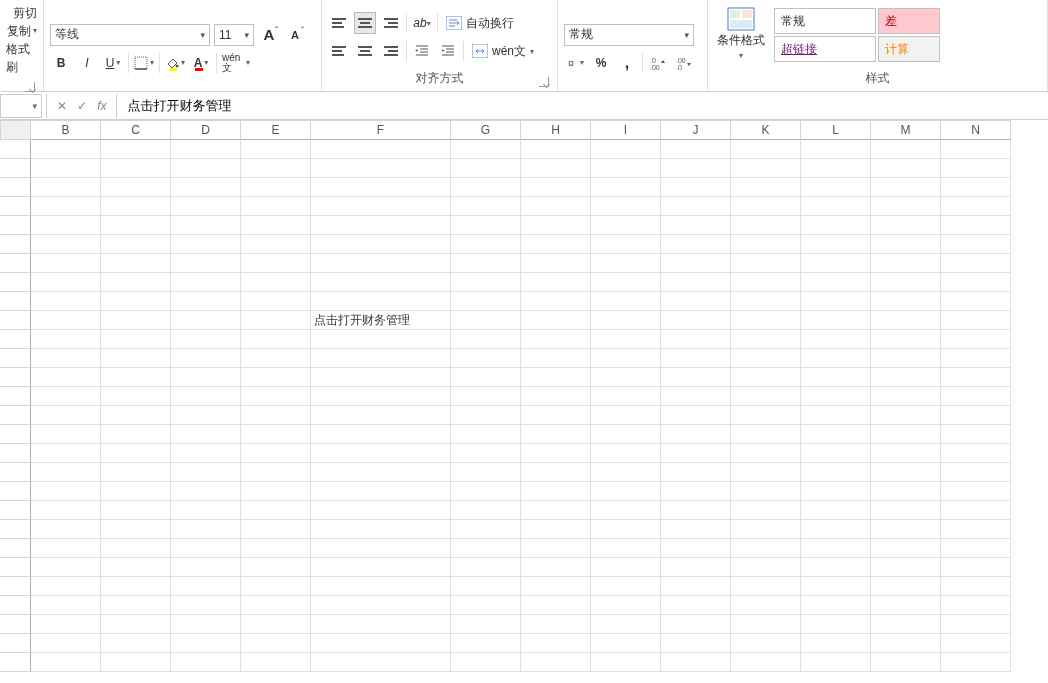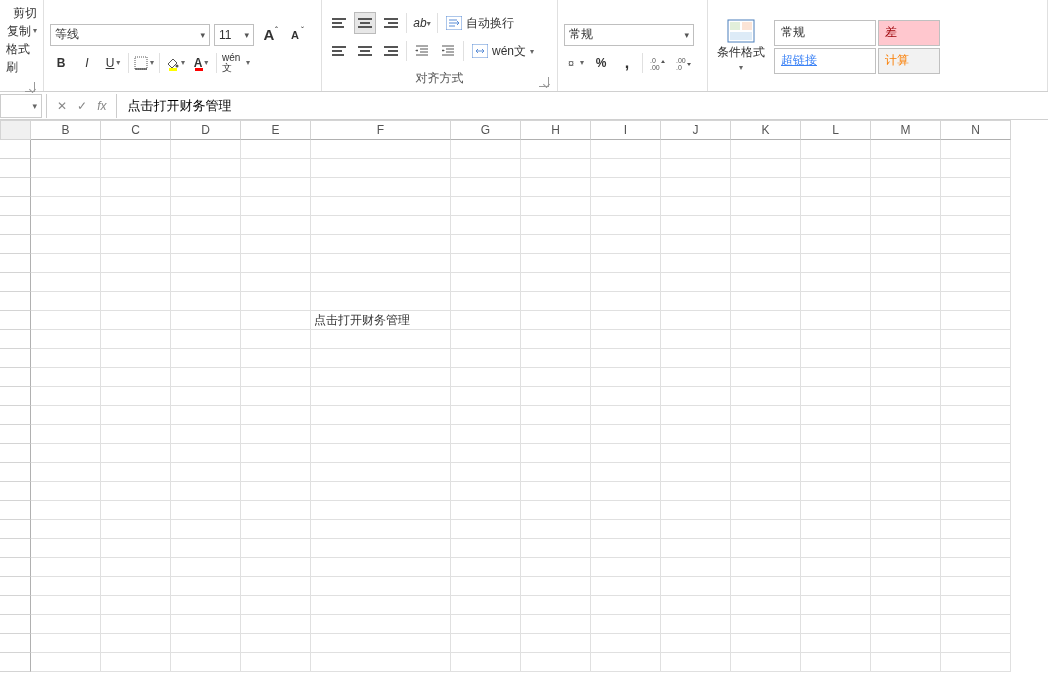--- a/index.html
+++ b/index.html
@@ -42,21 +42,21 @@
 .num-rows { display: flex; flex-direction: column; gap: 6px; width: 100%; padding-top: 4px; }
 .num-combo { width: 130px; }
 
 
 .styles-group { flex: 1; }
 .styles-body { display: flex; gap: 6px; align-items: center; height: 100%; }
 .big-btn { display: flex; flex-direction: column; align-items: center; justify-content: center; gap: 2px; width: 54px; height: 66px; font-size: 12px; line-height: 14px; text-align: center; }
 .big-icon { width: 28px; height: 24px; }
 .style-gallery { display: grid; grid-template-columns: 102px 62px; grid-auto-rows: 26px; gap: 2px; }
 .style-cell { border: 1px solid #c0c0c0; display: flex; align-items: center; padding: 0 6px; font-size: 12px; }
-.link-style { color: #3b82f6; text-decoration: underline; }
+.link-style { color: #701a75; text-decoration: underline; }
 
 
 .fbar { display: flex; align-items: center; height: 28px; border-bottom: 1px solid #d0d0d0; }
 .name-box { width: 42px; height: 24px; border: 1px solid #ccc; margin: 0 2px 0 0; display: flex; align-items: center; }
 .name-box .dd-btn { margin-left: auto; padding-right: 4px; color: #666; font-size: 9px; }
 .fbar-sep { width: 1px; height: 24px; background: #ccc; margin: 0 2px; }
 .fbar-btns { display: flex; gap: 10px; padding: 0 8px; color: #888; }
 .fbar-input { flex: 1; height: 24px; border: none; padding: 0 8px; font-size: 13px; outline: none; }
 
 
@@ -318,20 +318,23 @@
         <div class="style-cell" style="background:#ffc7ce;color:#9c0006;">
             <span>差</span>
           </div>
         <div class="style-cell">
             <span class="link-style">超链接</span>
           </div>
         <div class="style-cell" style="background:#f2f2f2;color:#fa7d00;">
             <span>计算</span>
           </div>
       </div>
+    </div>
+    <div class="group-title">
+      <span>样式</span>
     </div>
   </div>
 </div>
 
 <div class="fbar">
   <div class="name-box">
       <span class="dd-btn">▾</span>
     </div>
   <div class="fbar-sep"></div>
   <div class="fbar-btns">

